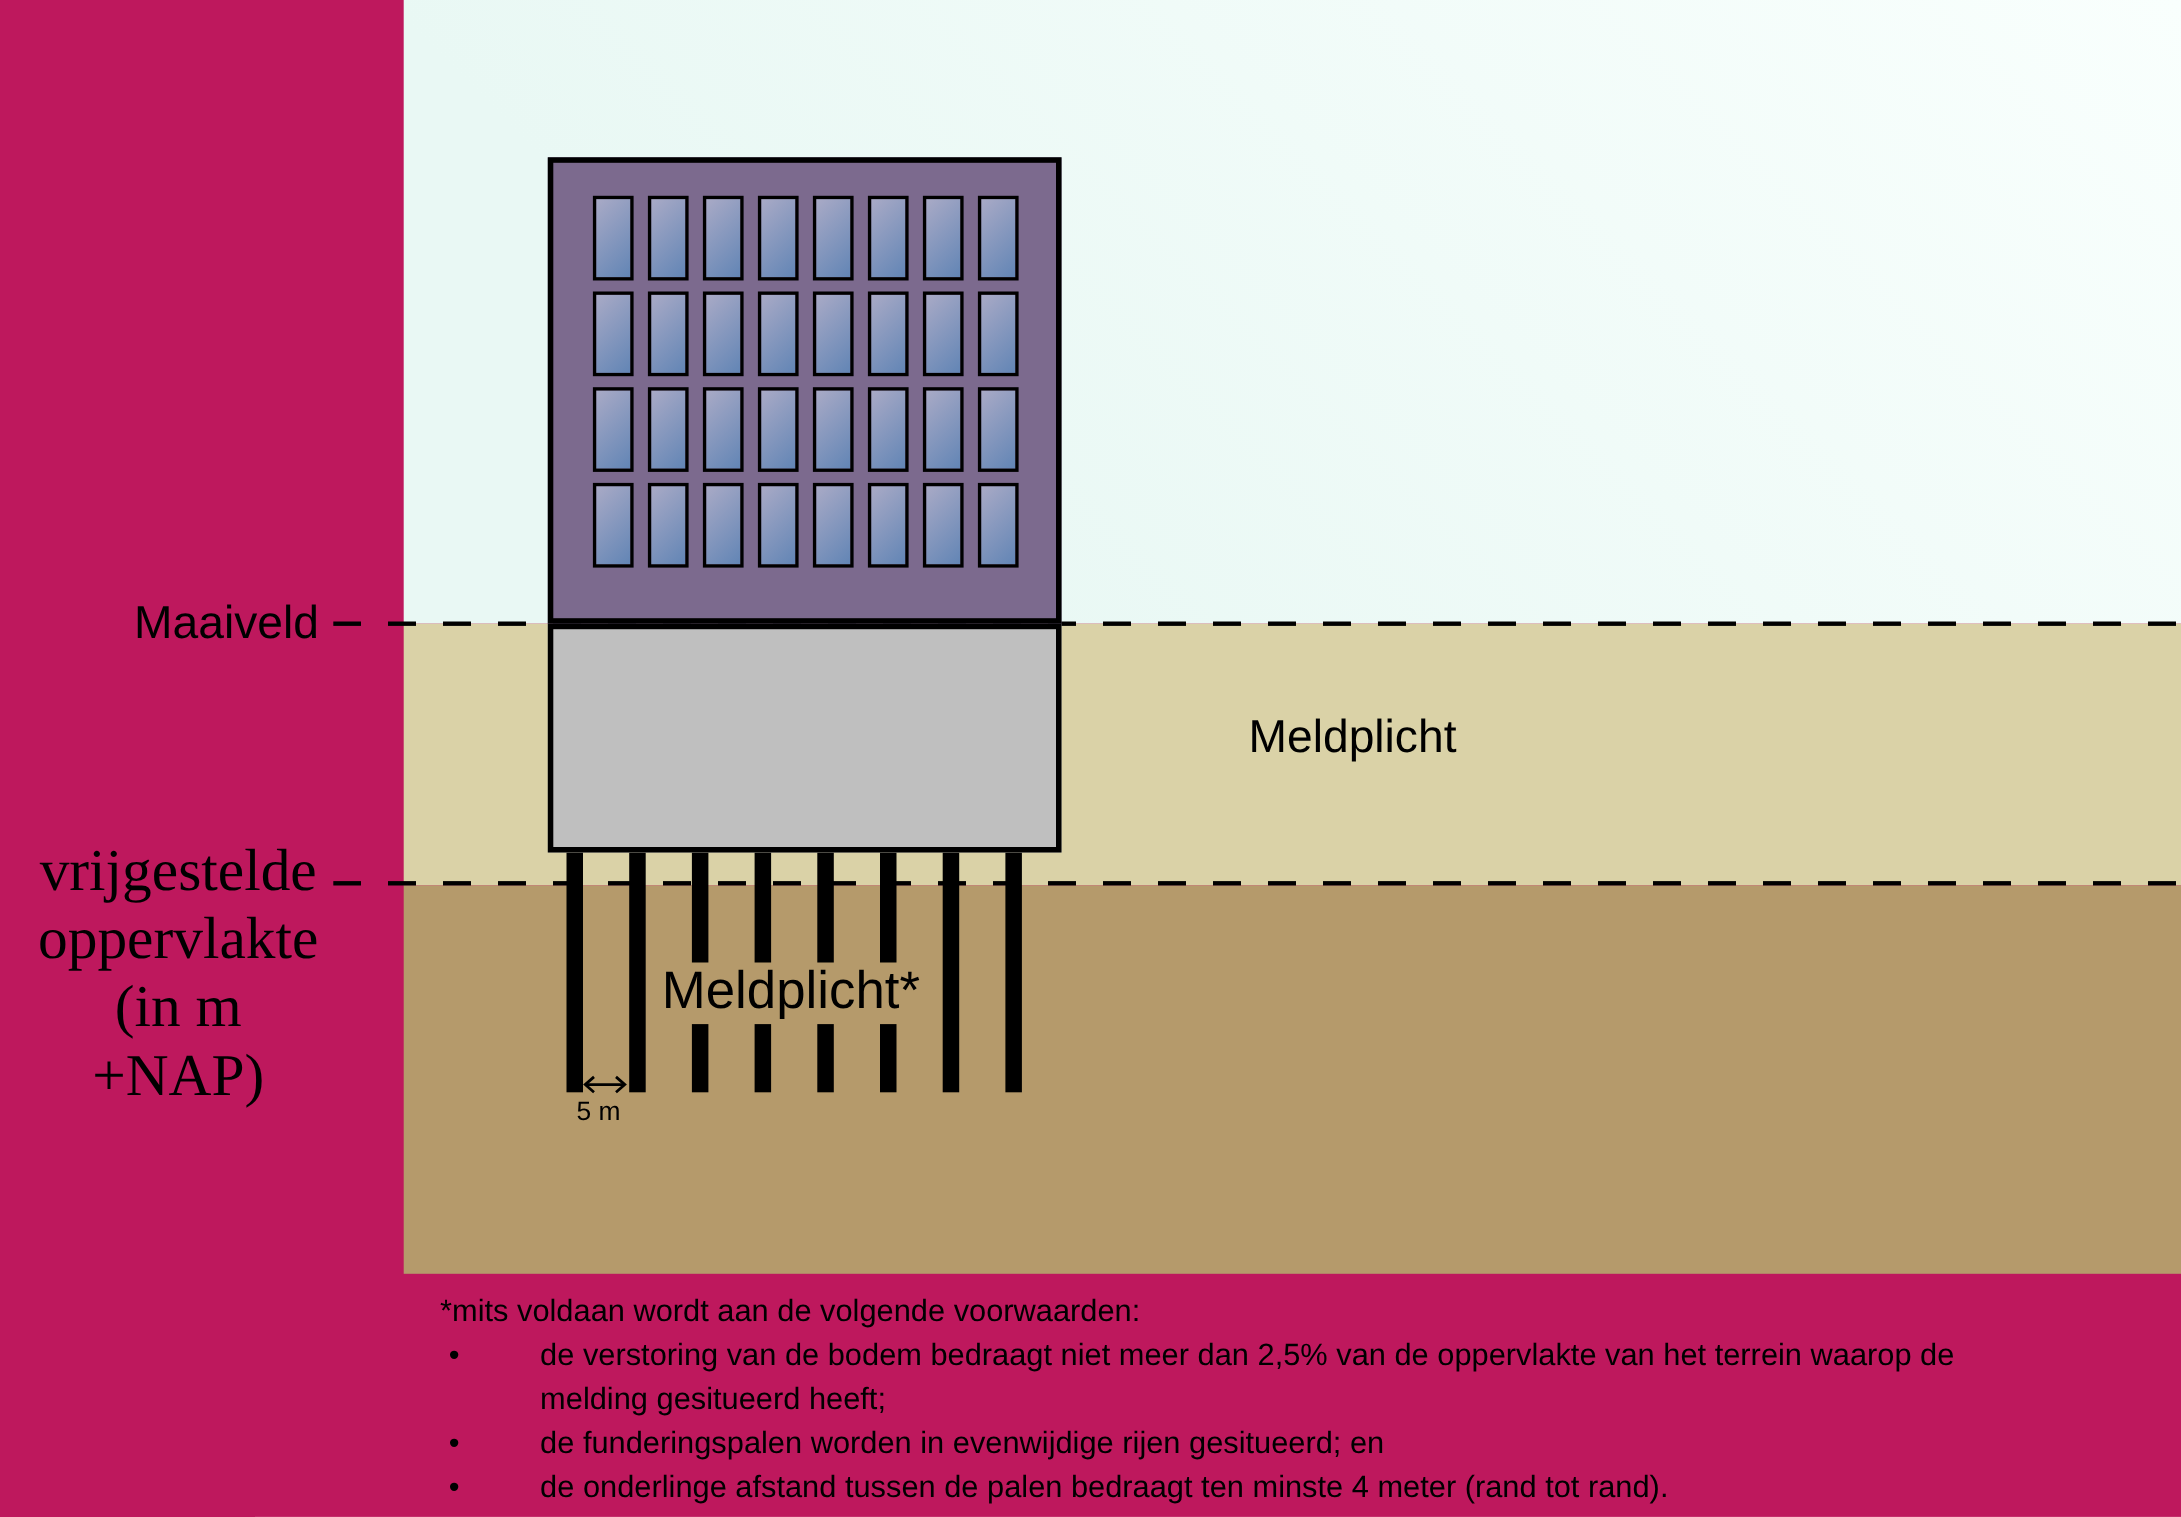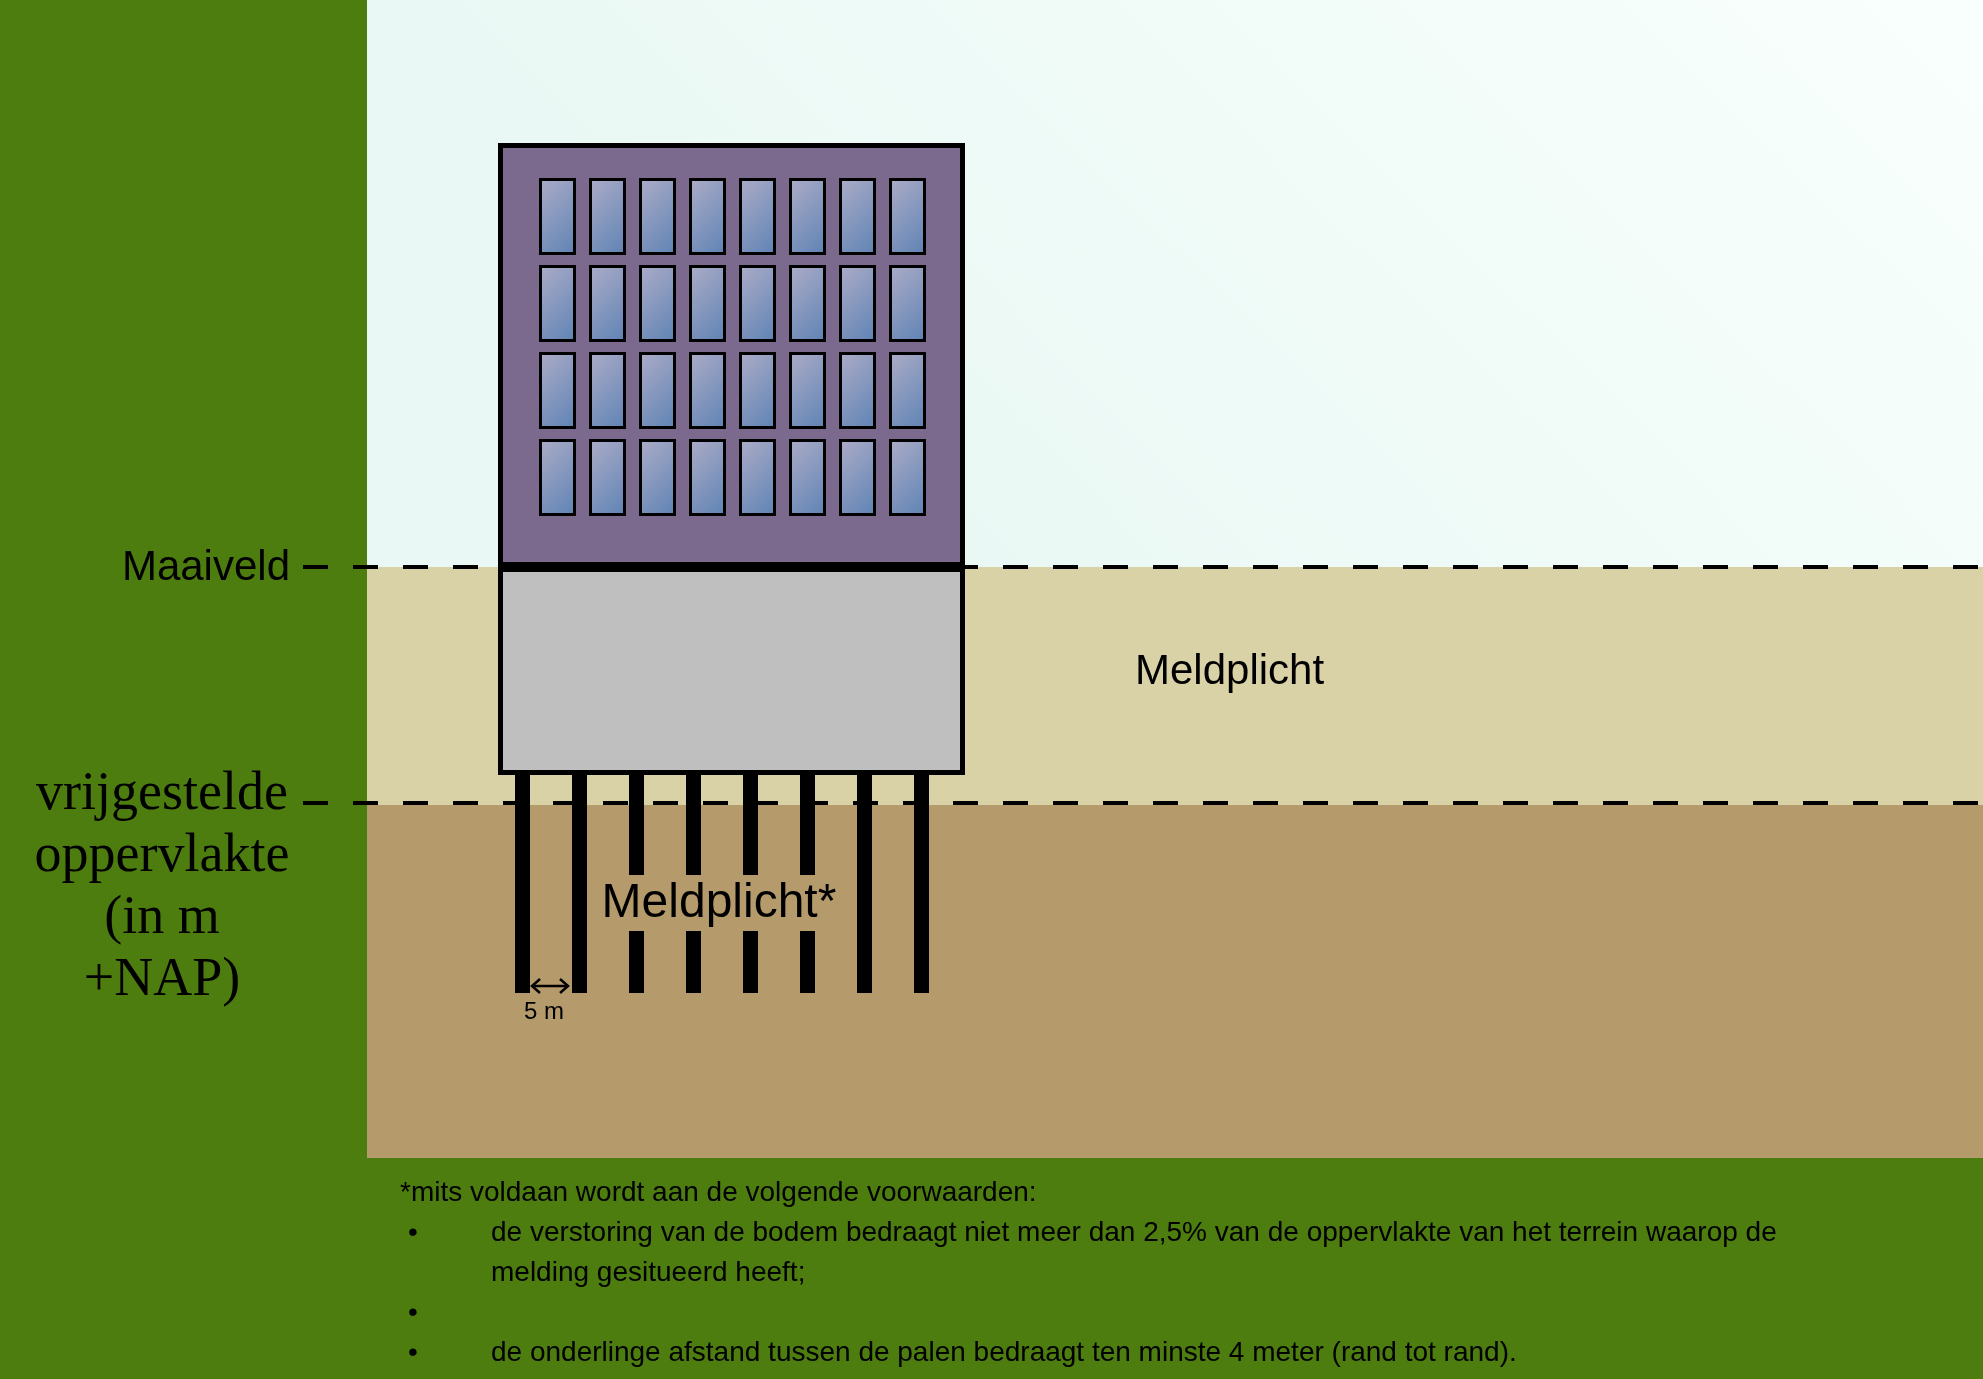--- a/index.html
+++ b/index.html
@@ -1,17 +1,17 @@
 <!DOCTYPE html>
 <html style="--c-sky_light: #f9fffd; --c-sky_dark: #e9f8f4; --c-meldplicht_zone: #dad2a7; --c-vergunningplicht_zone: #b59a6b; --c-building_facade: #7c6a8e; --c-window_light: #a9aac6; --c-window_dark: #6285b5; --c-foundation: #bfbfbf; --c-pile: #000000;"><head>
 <meta charset="utf-8">
 <style>
   html,body{margin:0;padding:0;background:#fff;}
   body{font-family:"Liberation Sans", sans-serif;color:#000;}
-  .canvas{position:relative;width:1983px;height:1379px;background:#4d7c0f;overflow:hidden;}
+  .canvas{position:relative;width:1983px;height:1379px;background:#be185d;overflow:hidden;}
 
   
   .sky{position:absolute;left:367px;top:0;width:1616px;height:567px;
        background:linear-gradient(225deg, var(--c-sky_light) 0%, var(--c-sky_dark) 75%);}
   .zone-meld{position:absolute;left:367px;top:567px;width:1616px;height:238px;
        background:var(--c-meldplicht_zone);}
   .zone-verg{position:absolute;left:367px;top:805px;width:1616px;height:353px;
        background:var(--c-vergunningplicht_zone);}
 
   
@@ -140,20 +140,21 @@
         <div class="f-row">
           <span class="f-bullet">•</span>
           <span class="f-text">de verstoring van de bodem bedraagt niet meer dan 2,5% van de oppervlakte van het terrein waarop de</span>
         </div>
         <div class="f-row">
           <span class="f-bullet"></span>
           <span class="f-text">melding gesitueerd heeft;</span>
         </div>
         <div class="f-row">
           <span class="f-bullet">•</span>
+          <span class="f-text">de funderingspalen worden in evenwijdige rijen gesitueerd; en</span>
         </div>
         <div class="f-row">
           <span class="f-bullet">•</span>
           <span class="f-text">de onderlinge afstand tussen de palen bedraagt ten minste 4 meter (rand tot rand).</span>
         </div>
       </div>
   </div>
 
 </div>
 

